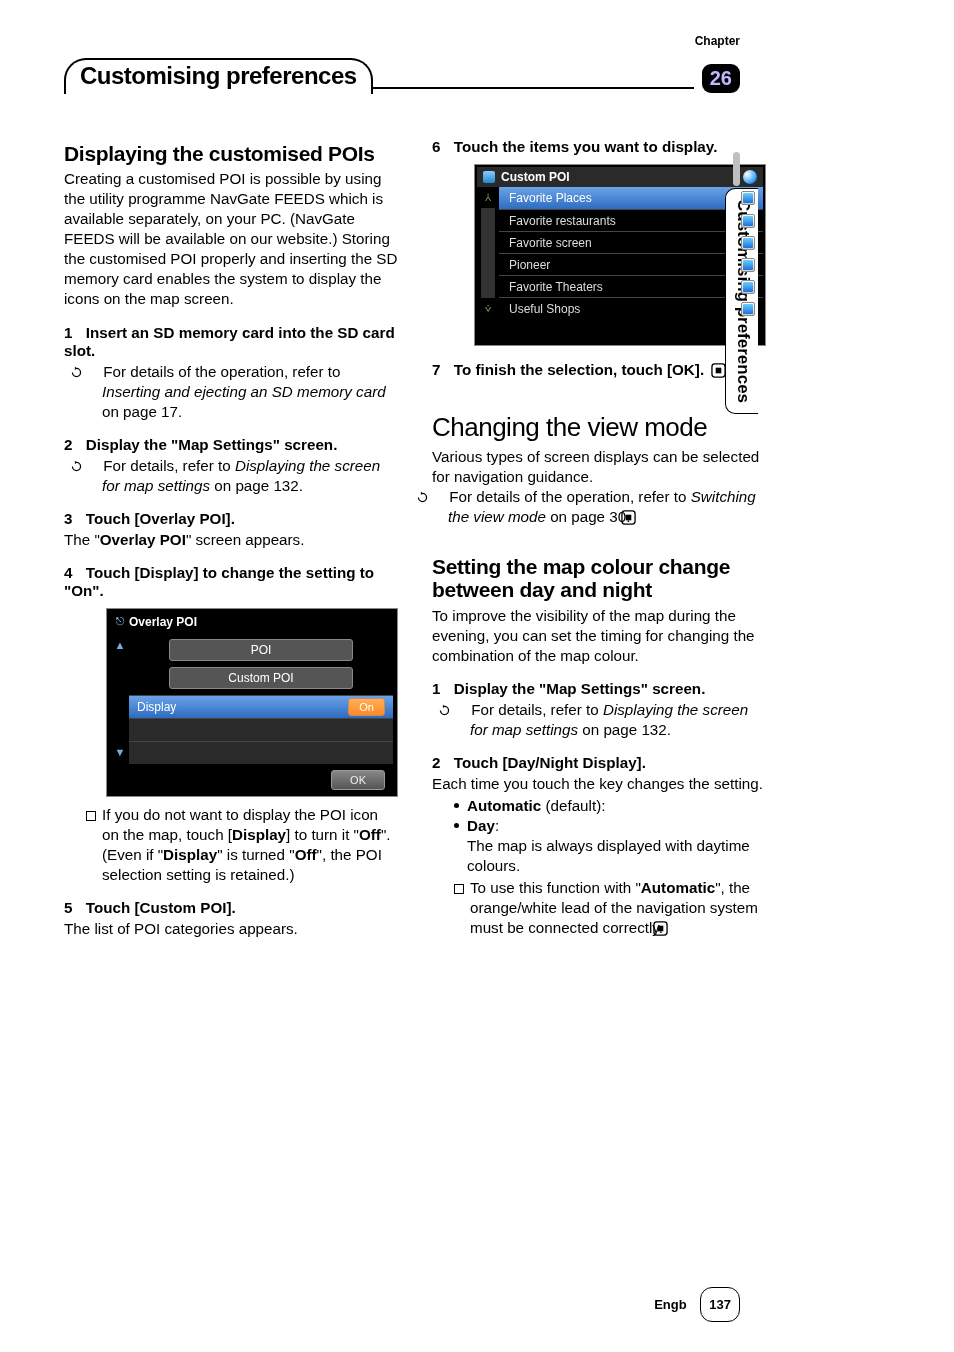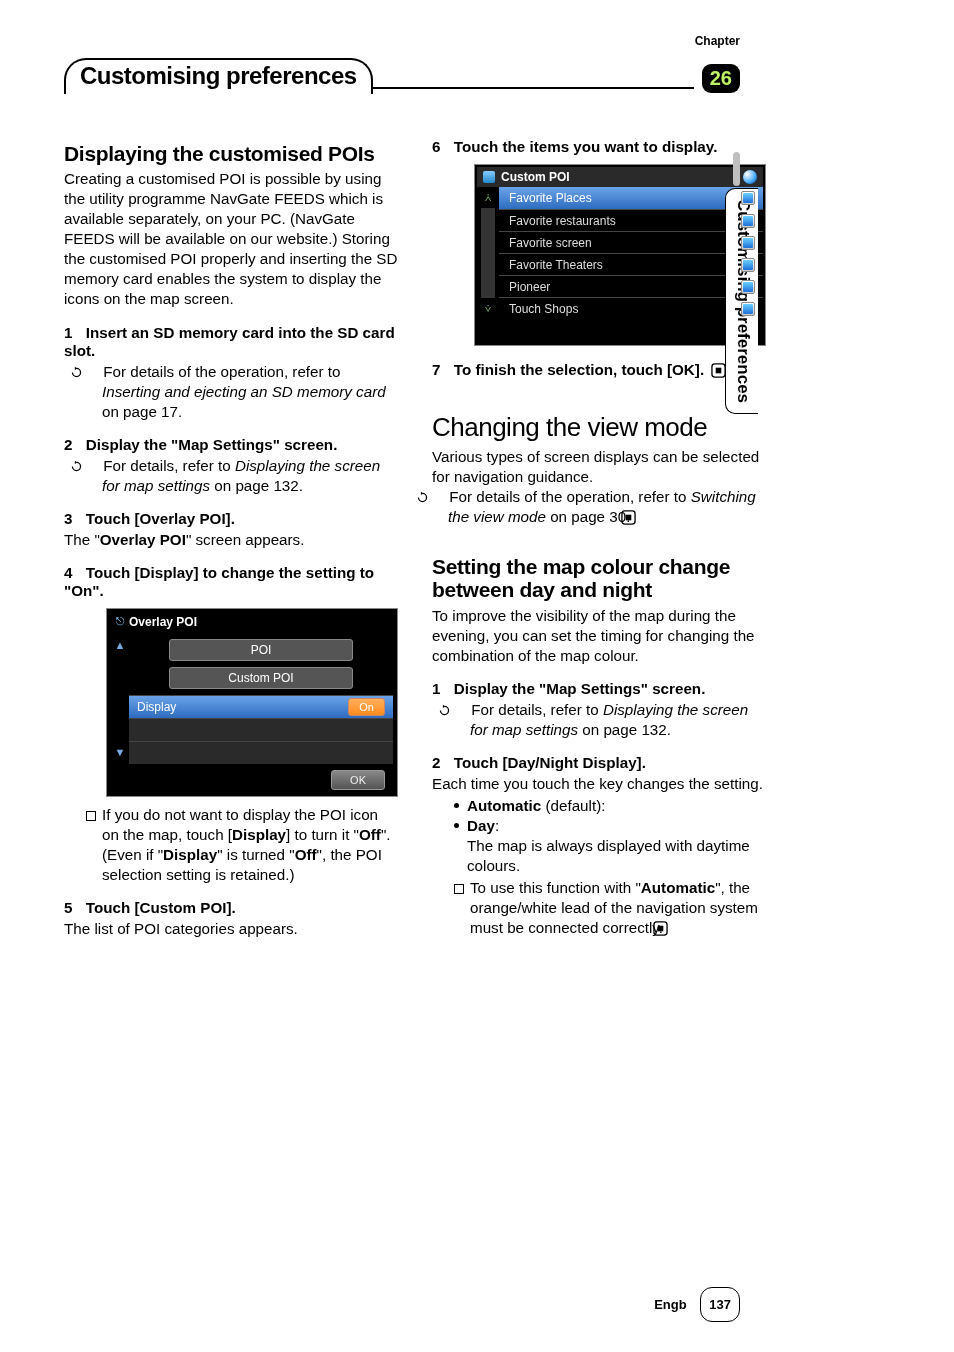--- a/index.html
+++ b/index.html
@@ -8,21 +8,21 @@
   .top-right-chapter { position: absolute; top: 34px; right: 56px; font-size: 12px; font-weight: bold; }
   .tabhead { display: flex; align-items: center; margin-top: 18px; }
   .tabhead-title {
     font-size: 24px; font-weight: 900; letter-spacing: -0.5px;
     border: 2px solid #000; border-radius: 22px 22px 0 0 / 22px 22px 0 0;
     border-bottom: none;
     padding: 2px 14px 4px 14px;
     position: relative; z-index: 2; background: #fff;
   }
   .tabhead-line { flex: 1; height: 2px; background: #000; position: relative; top: 12px; margin-left: -4px; margin-right: 8px; }
-  .badge { background: #000; color: #bef264; font-weight: 900; font-size: 20px; border-radius: 9px; padding: 3px 8px; position: relative; top: 2px; }
+  .badge { background: #000; color: #c4b5fd; font-weight: 900; font-size: 20px; border-radius: 9px; padding: 3px 8px; position: relative; top: 2px; }
   .side-tab {
     position: absolute; right: 38px; top: 188px;
     writing-mode: vertical-rl; text-orientation: mixed;
     font-weight: 700; font-size: 17px;
     border: 1.5px solid #000; border-right: none;
     border-radius: 10px 0 0 10px; padding: 10px 5px 10px 7px;
     background: #fff;
   }
   .side-bar { position: absolute; right: 56px; top: 152px; width: 7px; height: 34px; background: #bfbfbf; border-radius: 4px; }
   .cols { display: flex; gap: 34px; margin-top: 44px; }
@@ -198,29 +198,29 @@
               </div>
             <div class="lrow">
                 <span>Favorite restaurants</span>
                 <span class="chk on"></span>
               </div>
             <div class="lrow">
                 <span>Favorite screen</span>
                 <span class="chk on"></span>
               </div>
             <div class="lrow">
+                <span>Pioneer</span>
+                <span class="chk on"></span>
+              </div>
+            <div class="lrow">
                 <span>Favorite Theaters</span>
                 <span class="chk on"></span>
               </div>
             <div class="lrow">
-                <span>Pioneer</span>
-                <span class="chk on"></span>
-              </div>
-            <div class="lrow">
-                <span>Touch Shops</span>
+                <span>Useful Shops</span>
                 <span class="chk on"></span>
               </div>
           </div>
         </div>
         <div class="bottom">
             <span class="ok" style="background:linear-gradient(#aaa,#666);">OK</span>
           </div>
       </div>
 
       <div class="step">

